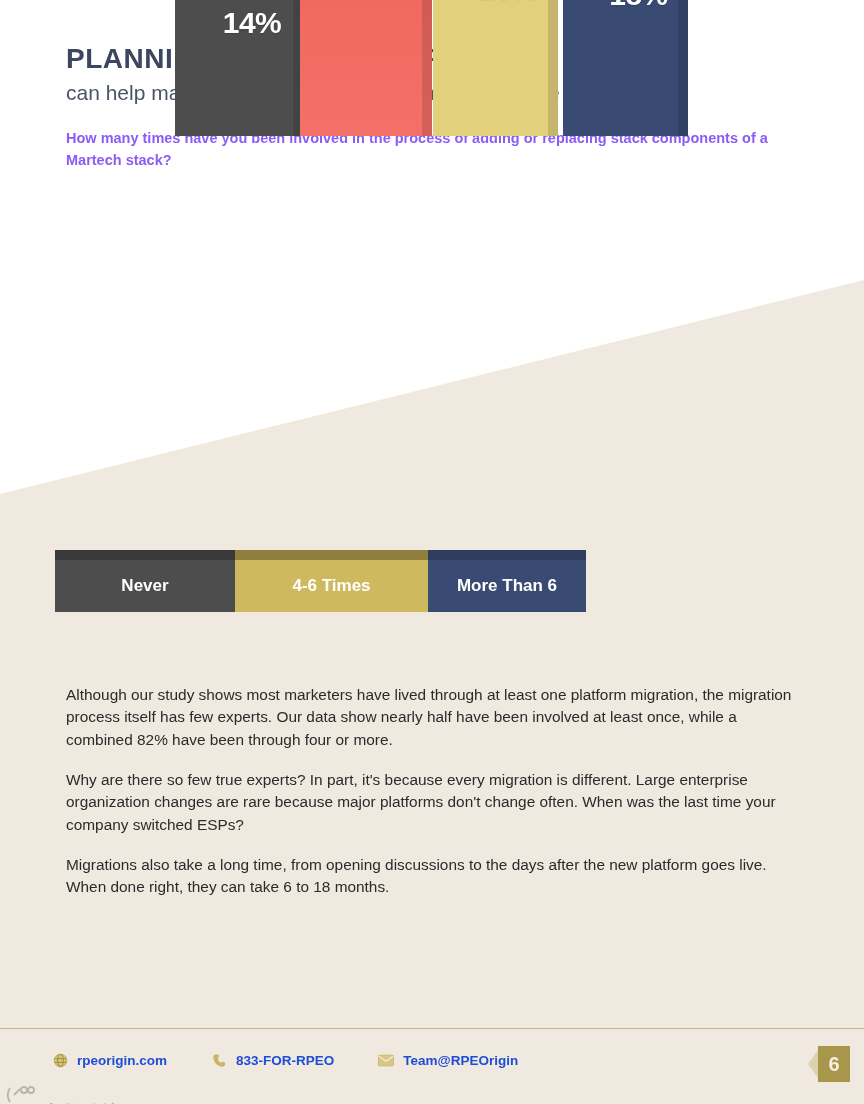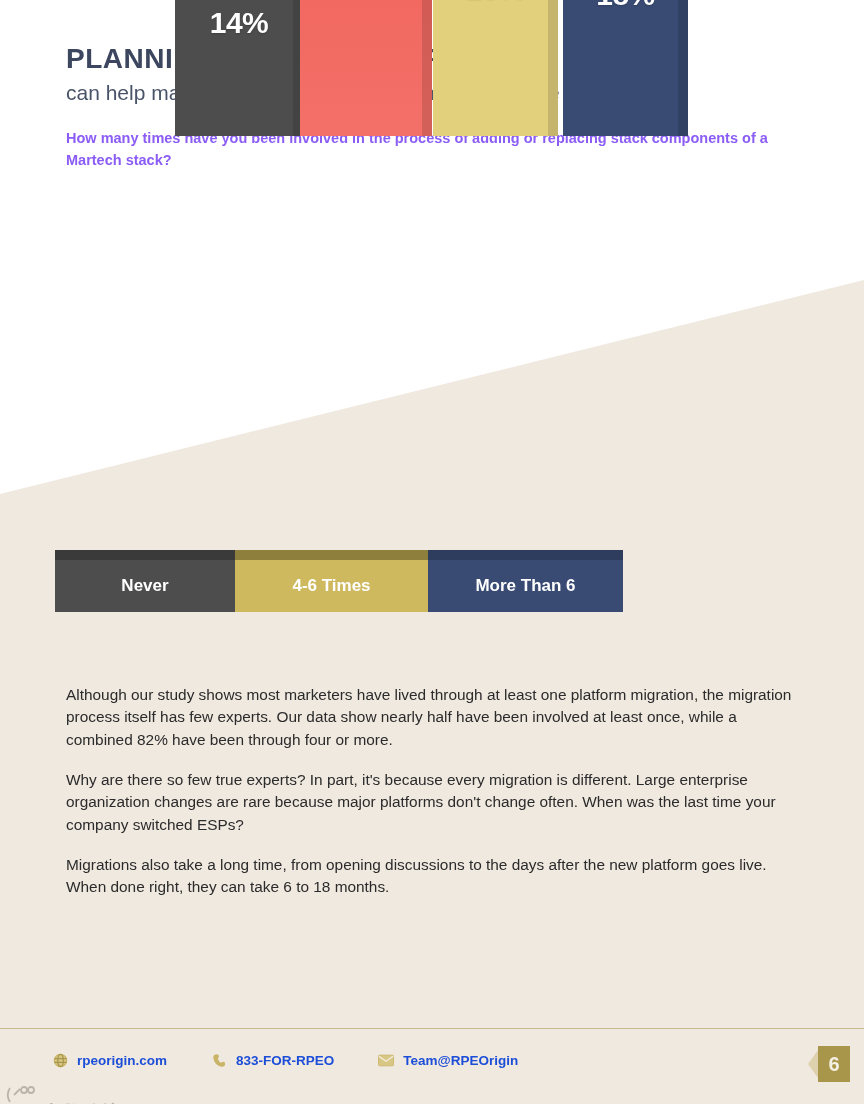--- a/index.html
+++ b/index.html
@@ -94,21 +94,21 @@
     position: absolute;
     right: 0;
     top: 0;
     width: 10px;
     height: 100%;
     background: rgba(0,0,0,0.13);
     clip-path: polygon(0% 0%, 100% 9%, 100% 100%, 0% 100%);
   }
   .bar-value {
     position: absolute;
-    left: 0;
+    left: 13px;
     width: 100%;
     text-align: center;
     color: #ffffff;
     font-weight: bold;
     font-size: 30px;
     letter-spacing: -0.5px;
     text-shadow: 0 1px 2px rgba(0,0,0,0.18);
   }
 
   
@@ -266,21 +266,21 @@
 
     <div class="labels">
       <div class="label-cell" style="width:180px; background:#4d4d4d;">
         <div class="label-top" style="background:#3a3a3a;"></div>
         <span>Never</span>
       </div>
       <div class="label-cell" style="width:193px; background:#cfb95f;">
         <div class="label-top" style="background:#8f7f3d;"></div>
         <span>4-6 Times</span>
       </div>
-      <div class="label-cell" style="width:195px; background:#394b72;">
+      <div class="label-cell" style="width:158px; background:#394b72;">
         <div class="label-top" style="background:#2e3c5d;"></div>
         <span>More Than 6</span>
       </div>
     </div>
   </div>
 
   <div class="body-copy">
     <p>Although our study shows most marketers have lived through at least one platform migration, the migration process itself has few experts. Our data show nearly half have been involved at least once, while a combined 82% have been through four or more.</p>
     <p>Why are there so few true experts? In part, it's because every migration is different. Large enterprise organization changes are rare because major platforms don't change often. When was the last time your company switched ESPs?</p>
     <p>Migrations also take a long time, from opening discussions to the days after the new platform goes live. When done right, they can take 6 to 18 months.</p>

